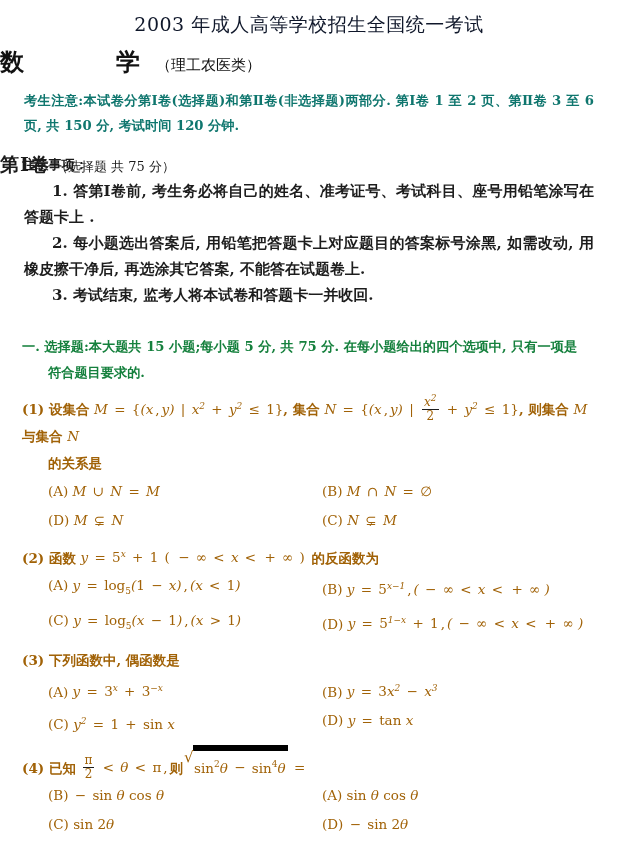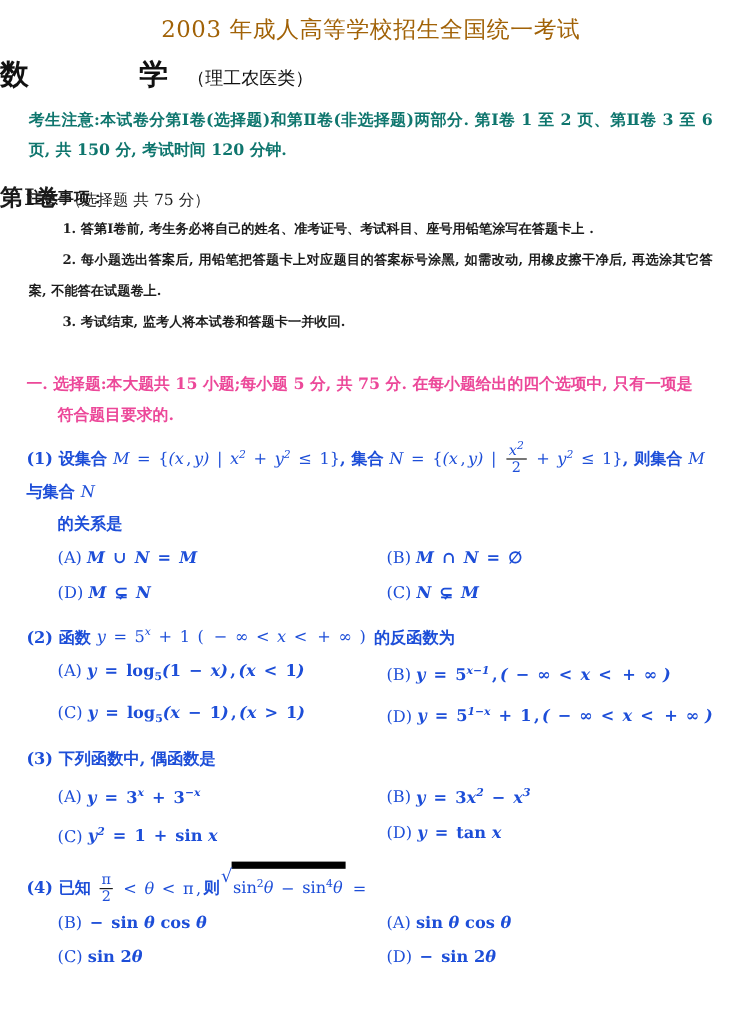--- a/index.html
+++ b/index.html
@@ -23,21 +23,21 @@
     box-sizing: border-box;
   }
 
   
   .exam-title {
     text-align: center;
     font-size: 19px;
     letter-spacing: 0.5px;
     margin: 12px 0 0 0;
     font-weight: 400;
-    color: #a16207;
+    color: #0f172a;
   }
   .subject-line {
     margin: 8px 0 0 0;
     white-space: nowrap;
   }
   .subject-name {
     font-size: 24px;
     font-weight: bold;
     letter-spacing: 34px;
     color: #111;
@@ -78,49 +78,49 @@
   .zhuyi {
     font-size: 13.2px;
     font-weight: bold;
     margin: -22px 0 0 22px;
     position: relative;
     z-index: 2;
   }
 
   .items {
     margin: 4px 24px 0 24px;
-    font-size: 11px;
+    font-size: 15px;
     line-height: 26px;
     font-weight: bold;
     text-align: justify;
     color: #1d1d1d;
   }
   .items p {
     margin: 0;
     text-indent: 28px;
     text-align: justify;
   }
 
   
   .section-one {
     margin: 26px 22px 0 22px;
     font-size: 13.2px;
     line-height: 26px;
     font-weight: bold;
-    color: #ec4899;
+    color: #15803d;
     text-align: justify;
   }
   .section-one .l2 { display:block; text-indent: 26px; }
 
   
   .q {
     margin: 6px 22px 0 22px;
     font-size: 13.5px;
     line-height: 27px;
-    color: #1d4ed8;
+    color: #a16207;
   }
   .q-stem { text-align: left; font-weight: bold; }
   .q-stem .m { font-weight: normal; }
   .q-cont { text-indent: 26px; font-weight: bold; }
 
   .opts {
     display: block;
     margin: 0;
     padding: 0 0 0 26px;
   }
@@ -131,21 +131,20 @@
   .opt {
     width: 50%;
     white-space: nowrap;
   }
   .opt-label { font-family: "DejaVu Serif","Liberation Serif",serif; }
 
   
   .m {
     font-family: "DejaVu Serif", "Liberation Serif", serif;
     font-style: italic;
-    font-weight: bold;
   }
   .up { font-style: normal; }
   sup, sub {
     font-size: 9px;
     font-style: italic;
   }
   sup.up, sub.up { font-style: normal; }
   .op { font-style: normal; padding: 0 2px; }
   .frac {
     display: inline-block;

